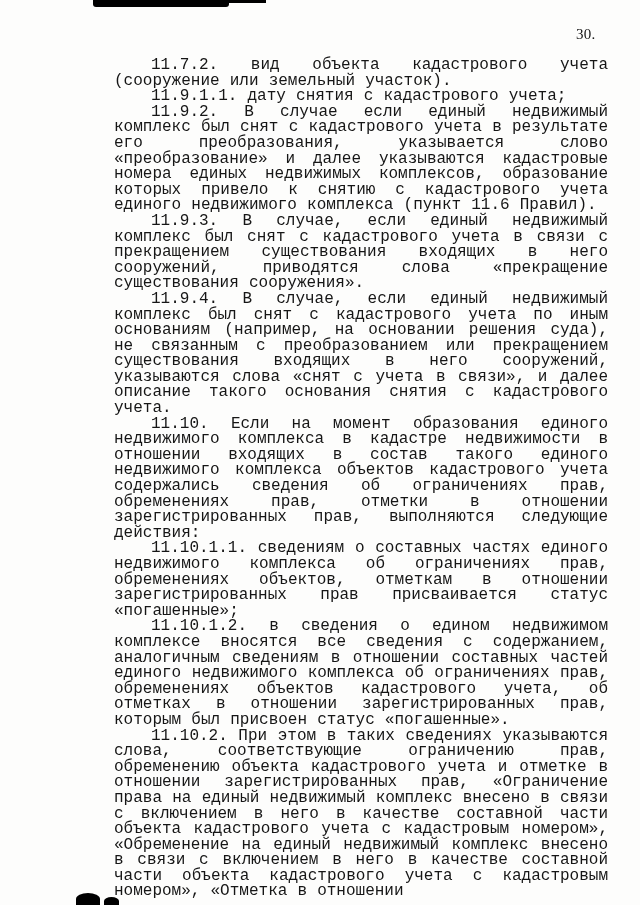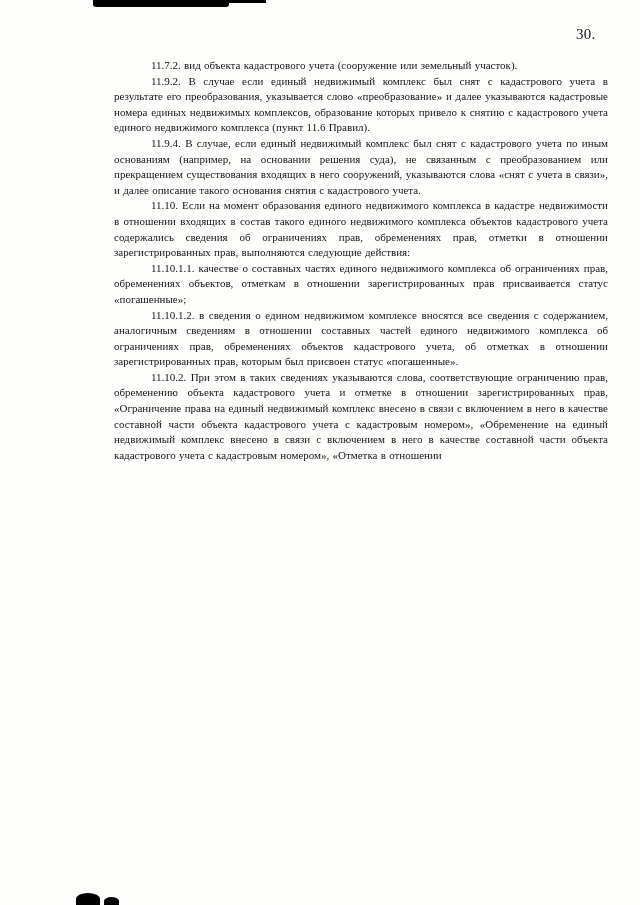--- a/index.html
+++ b/index.html
@@ -27,23 +27,24 @@
     position: absolute;
     top: 58px;
     left: 114px;
     width: 494px;
   }
   .content p {
     margin: 0;
     padding: 0;
     text-indent: 37px;
     text-align: justify;
-    font-size: 11px;
+    font-size: 16px;
     line-height: 15.6px;
     word-spacing: 0.5px;
+    font-family: Liberation Mono, monospace;
   }
   
   .artifact {
     position: absolute;
     background: #000000;
   }
   .artifact-top {
     left: 93px;
     top: 0;
     width: 136px;
@@ -76,24 +77,26 @@
 
 <div class="page">
 
   <div class="artifact artifact-top"></div>
   <div class="artifact artifact-top-thin"></div>
 
   <div class="page-number">30.</div>
 
   <div class="content">
     <p>11.7.2. вид объекта кадастрового учета (сооружение или земельный участок).</p>
+    <p>11.9.1.1. дату снятия с кадастрового учета;</p>
     <p>11.9.2. В случае если единый недвижимый комплекс был снят с кадастрового учета в результате его преобразования, указывается слово «преобразование» и далее указываются кадастровые номера единых недвижимых комплексов, образование которых привело к снятию с кадастрового учета единого недвижимого комплекса (пункт 11.6 Правил).</p>
+    <p>11.9.3. В случае, если единый недвижимый комплекс был снят с кадастрового учета в связи с прекращением существования входящих в него сооружений, приводятся слова «прекращение существования сооружения».</p>
     <p>11.9.4. В случае, если единый недвижимый комплекс был снят с кадастрового учета по иным основаниям (например, на основании решения суда), не связанным с преобразованием или прекращением существования входящих в него сооружений, указываются слова «снят с учета в связи», и далее описание такого основания снятия с кадастрового учета.</p>
     <p>11.10. Если на момент образования единого недвижимого комплекса в кадастре недвижимости в отношении входящих в состав такого единого недвижимого комплекса объектов кадастрового учета содержались сведения об ограничениях прав, обременениях прав, отметки в отношении зарегистрированных прав, выполняются следующие действия:</p>
-    <p>11.10.1.1. качестве о составных частях единого недвижимого комплекса об ограничениях прав, обременениях объектов, отметкам в отношении зарегистрированных прав присваивается статус «погашенные»;</p>
+    <p>11.10.1.1. сведениям о составных частях единого недвижимого комплекса об ограничениях прав, обременениях объектов, отметкам в отношении зарегистрированных прав присваивается статус «погашенные»;</p>
     <p>11.10.1.2. в сведения о едином недвижимом комплексе вносятся все сведения с содержанием, аналогичным сведениям в отношении составных частей единого недвижимого комплекса об ограничениях прав, обременениях объектов кадастрового учета, об отметках в отношении зарегистрированных прав, которым был присвоен статус «погашенные».</p>
     <p>11.10.2. При этом в таких сведениях указываются слова, соответствующие ограничению прав, обременению объекта кадастрового учета и отметке в отношении зарегистрированных прав, «Ограничение права на единый недвижимый комплекс внесено в связи с включением в него в качестве составной части объекта кадастрового учета с кадастровым номером», «Обременение на единый недвижимый комплекс внесено в связи с включением в него в качестве составной части объекта кадастрового учета с кадастровым номером», «Отметка в отношении</p>
   </div>
 
   <div class="artifact artifact-bottom-a"></div>
   <div class="artifact artifact-bottom-b"></div>
 
 </div>
 
 </body></html>

